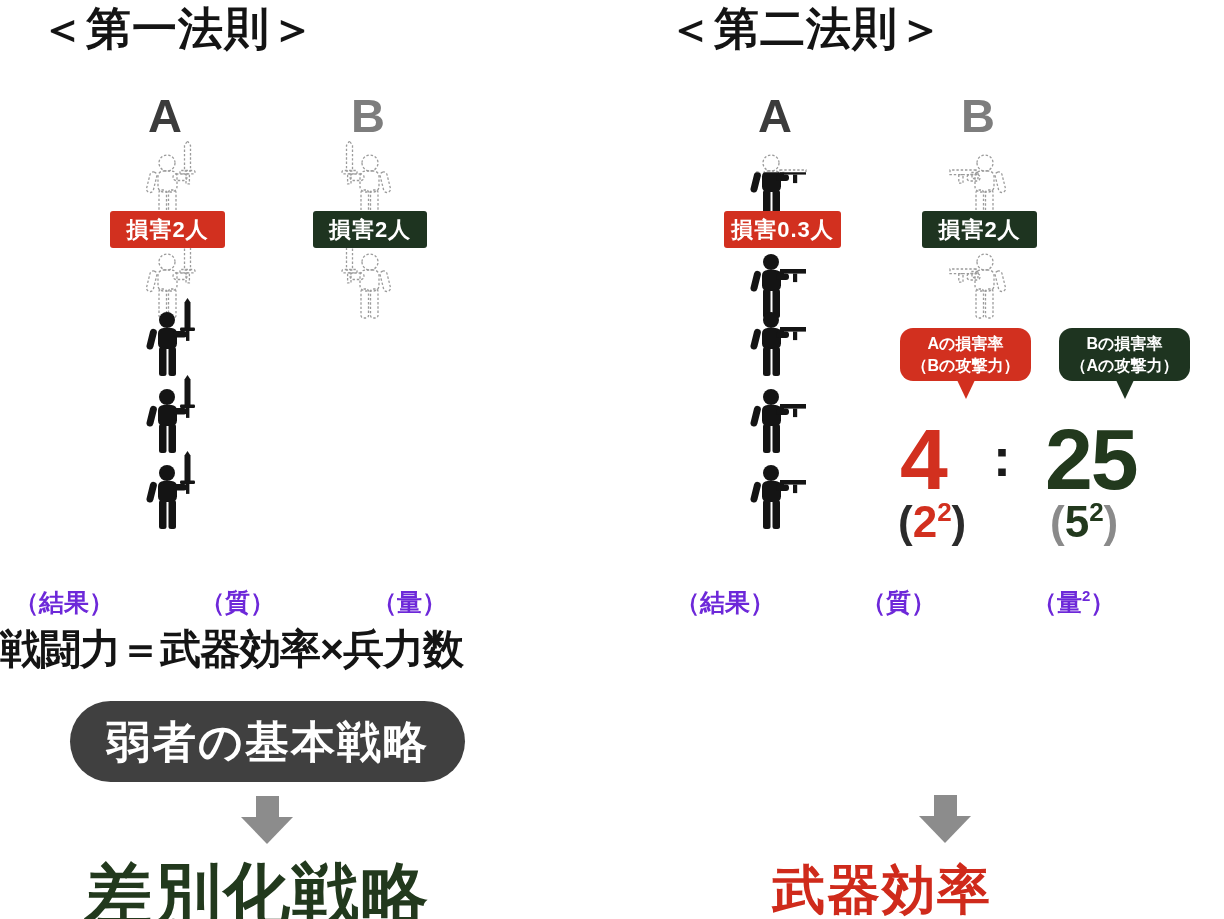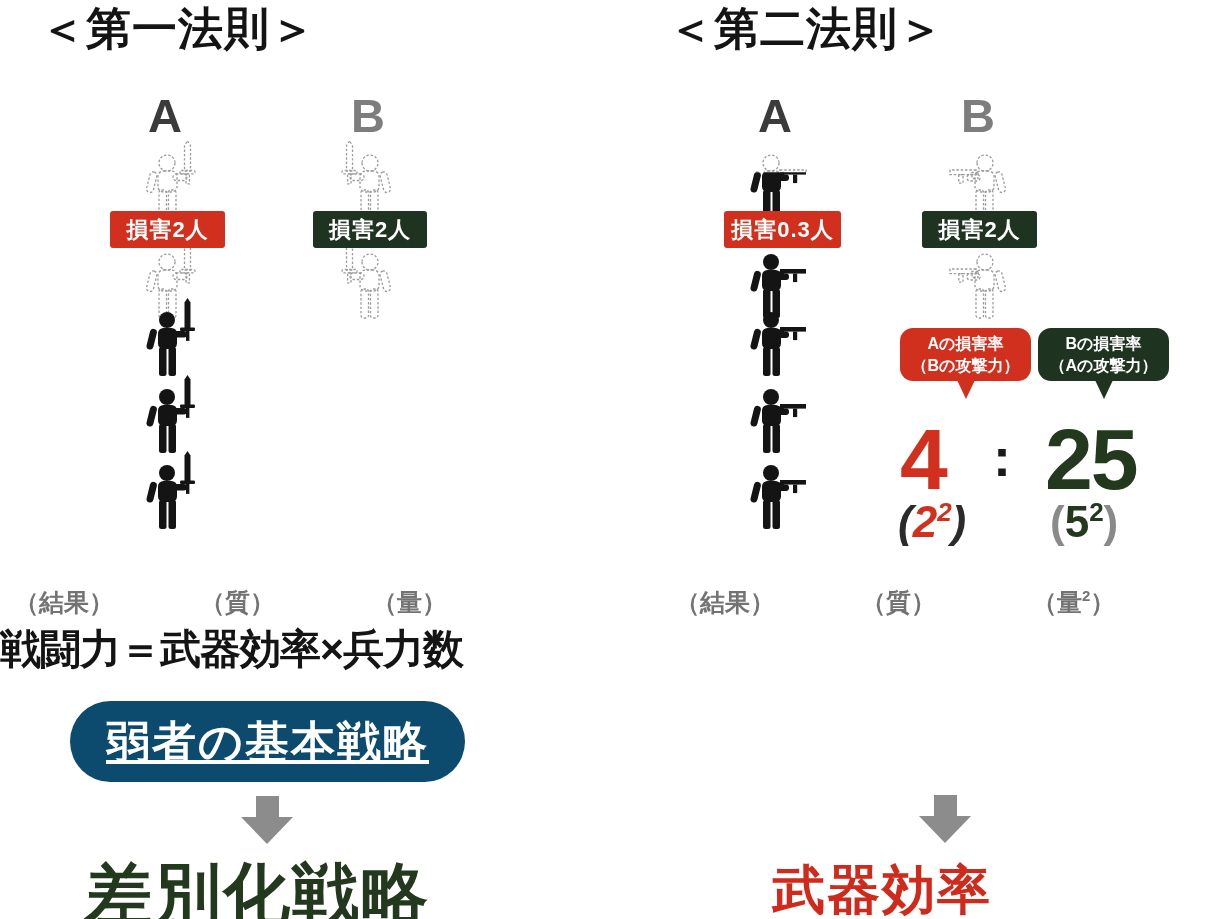--- a/index.html
+++ b/index.html
@@ -34,46 +34,46 @@
   .ghost-lay { clip-path: inset(0 0 61% 0); }
   .ghost-lay .shp { fill:none; stroke:#9b9b9b; stroke-width:1.3; stroke-dasharray:2.4 1.9; }
   .solid-lay { clip-path: inset(39% 0 0 0); }
   .solid-lay .shp { fill:#141414; stroke:none; }
 
   .bubble {
     width:131px; height:48px; border-radius:13px; color:#fff; z-index:7;
     font-size:16px; line-height:1.4; text-align:center; padding-top:5px; box-sizing:content-box;
   }
   .bubble-red   { background:#d2301f; }
-  .bubble-green { background:#1e3420; }
+  .bubble-green { background:#1e3420;margin-left:21px; }
   .bubble .tail {
     position:absolute; top:100%; left:50%; margin-left:-9px; margin-top:-1px;
     width:0; height:0; border-left:9px solid transparent; border-right:9px solid transparent;
   }
   .bubble-red .tail   { border-top:19px solid #d2301f; }
   .bubble-green .tail { border-top:19px solid #1e3420; }
 
   .ratio-big { font-size:86px; line-height:1; letter-spacing:-2px; }
   .ratio-red { color:#d2301f; }
   .ratio-green { color:#22391d; }
   .ratio-colon { font-size:54px; line-height:1; color:#1a1a1a; }
   .squared { font-size:44px; line-height:1; }
   .squared .sup { font-size:26px; position:relative; top:-16px; }
   .paren-dark { color:#2b2b2b; }
   .paren-gray { color:#8a8a8a; }
 
-  .annot { font-size:25px; color:#737373;text-align:right; }
+  .annot { font-size:25px; color:#6d28d9;text-align:right; }
   .annot .sup { font-size:15px; position:relative; top:-10px; }
   .formula { font-size:41px; color:#141414; letter-spacing:-1px; white-space:nowrap; }
   .formula .sup { font-size:25px; position:relative; top:-18px; }
 
   .pill {
     color:#fff; font-size:44px; text-align:center; z-index:4; letter-spacing:2px;
   }
-  .pill-green { background:#0c4a6e;text-decoration:underline; }
+  .pill-green { background:#404040; }
   .pill-red   { background:#d2301f; }
 
   .arrow-stem { width:23px; height:21px; background:#8c8c8c; }
   .arrow-head {
     width:0; height:0;
     border-left:26px solid transparent; border-right:26px solid transparent;
     border-top:27px solid #8c8c8c;
   }
 
   .strategy { font-size:67px; line-height:1; letter-spacing:2px; }
@@ -329,21 +329,21 @@
   <div class="abs bubble bubble-green" style="left:1038px; top:328px;">
     <div>Bの損害率</div>
     <div>（Aの攻撃力）</div>
     <div class="tail"></div>
   </div>
 
   <div class="abs ratio-big ratio-red center" style="left:900px; top:416px; width:105px;">4</div>
   <div class="abs ratio-colon center" style="left:993px; top:430px; width:40px;">:</div>
   <div class="abs ratio-big ratio-green center" style="left:1045px; top:416px; width:115px;">25</div>
 
-  <div class="abs squared center" style="left:898px; top:500px; width:110px;font-style:italic;">
+  <div class="abs squared center" style="left:898px; top:500px; width:110px;">
     <span class="paren-dark">(</span><span class="ratio-red">2</span><span class="sup ratio-red">2</span><span class="paren-dark">)</span>
   </div>
   <div class="abs squared center" style="left:1050px; top:500px; width:110px;">
     <span class="paren-gray">(</span><span class="ratio-green">5</span><span class="sup ratio-green">2</span><span class="paren-gray">)</span>
   </div>
 
   <div class="abs annot" style="left:675px; top:586px;">（結果）</div>
   <div class="abs annot" style="left:861px; top:586px;">（質）</div>
   <div class="abs annot" style="left:1032px; top:586px;">
     <span>（量</span><span class="sup">2</span><span>）</span>

